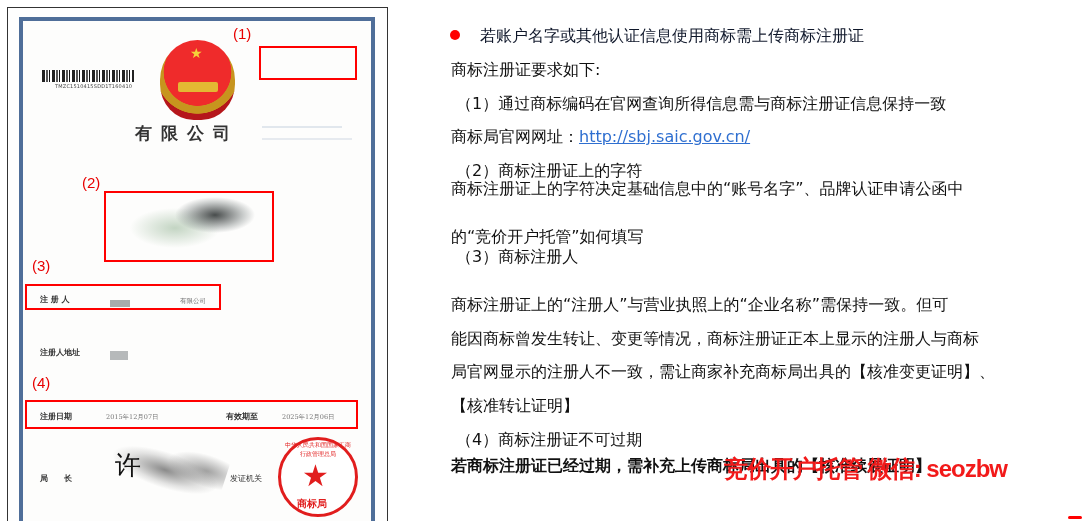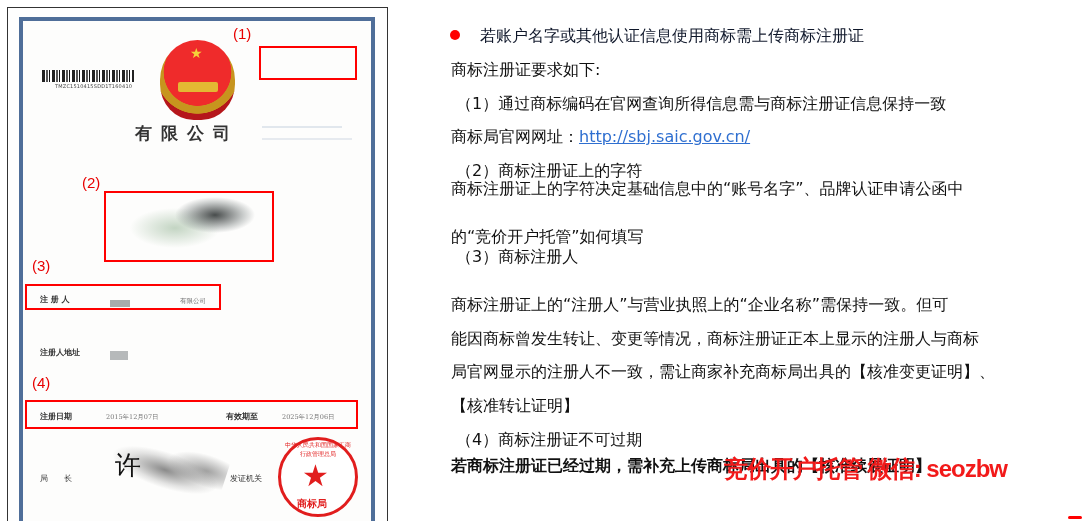--- a/index.html
+++ b/index.html
@@ -81,21 +81,21 @@
 <div class="abs field-value" style="left:180px; top:297px;">有限公司</div>
 
 <div class="abs field-label" style="left:40px; top:347px;">注册人地址</div>
 <div class="abs blur-box" style="left:110px; top:351px; width:18px; height:9px; background:#b6b9ba;"></div>
 
 <div class="abs field-label" style="left:40px; top:411px;">注册日期</div>
 <div class="abs field-value" style="left:106px; top:413px;">2015年12月07日</div>
 <div class="abs field-label" style="left:226px; top:411px;">有效期至</div>
 <div class="abs field-value" style="left:282px; top:413px;">2025年12月06日</div>
 
-<div class="abs field-label" style="left:40px; top:473px; font-weight:normal;">局　　长</div>
+<div class="abs field-label" style="left:40px; top:473px; font-weight:bold;">局　　长</div>
 <div class="abs sig"></div>
 <div class="abs sig-char">许</div>
 <div class="abs field-label" style="left:230px; top:473px; font-weight:normal;">发证机关</div>
 
 <div class="abs seal"></div>
 <div class="abs seal-ring">中华人民共和国国家工商行政管理总局</div>
 <div class="abs seal-star">★</div>
 <div class="abs seal-text">商标局</div>
 
 <div class="hl-num" style="left:233px; top:25px;">(1)</div>

